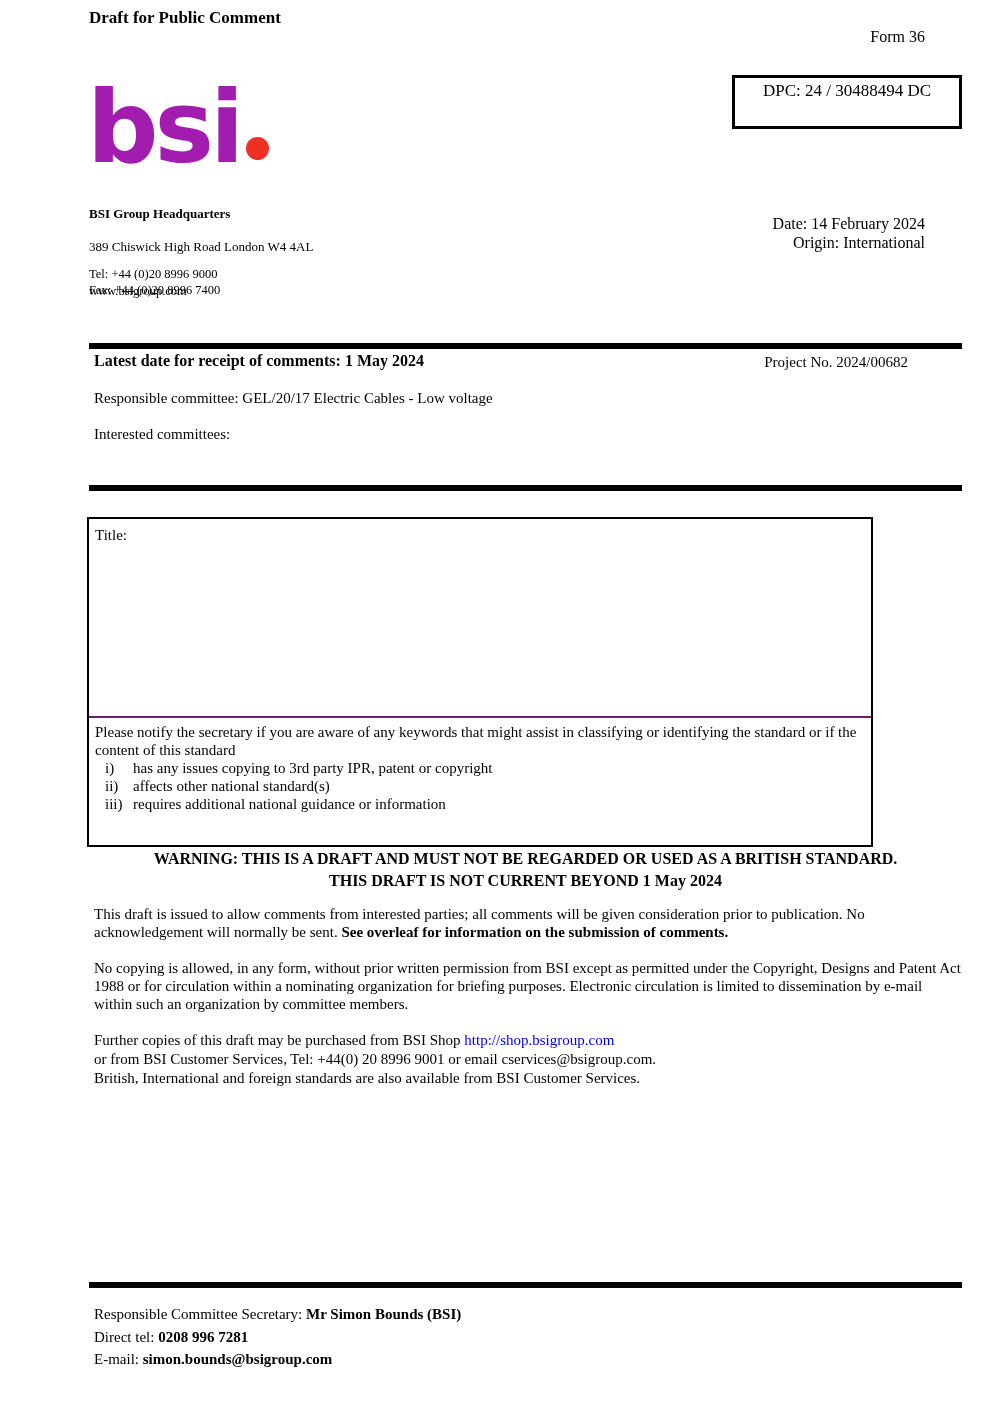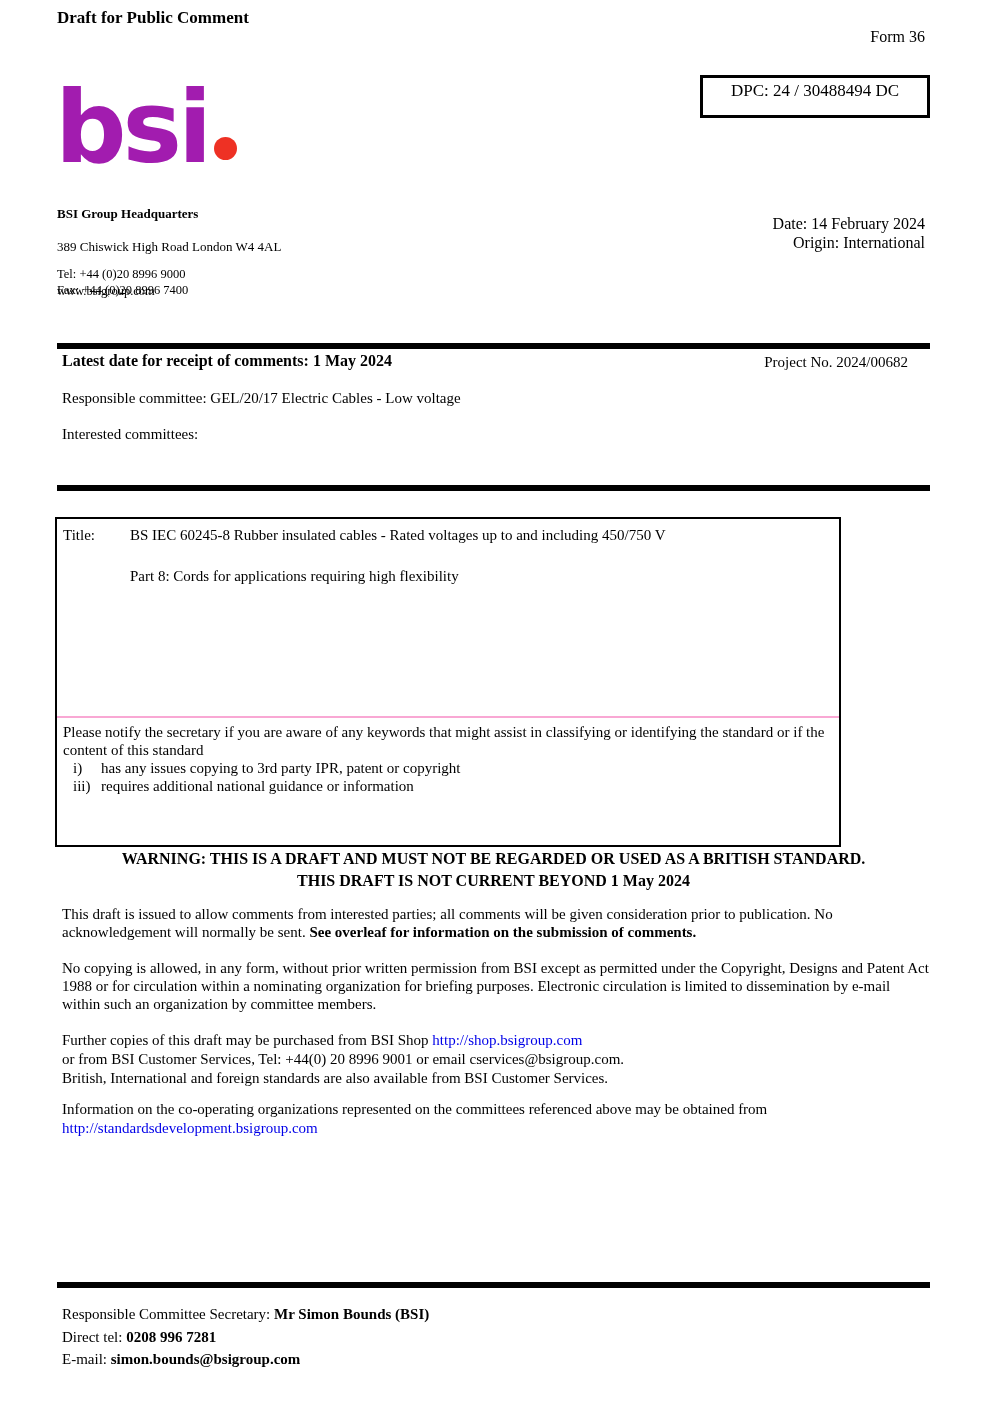--- a/index.html
+++ b/index.html
@@ -4,27 +4,27 @@
 <style>
   html,body{margin:0;padding:0;background:#ffffff;}
   .page{
     position:relative;
     width:992px;height:1403px;
     background:#ffffff;
     font-family:"Liberation Serif", serif;
     color:#000;
     overflow:hidden;
   }
-  .abs{position:absolute;}
+  .abs{position:absolute;margin-left:32px;}
 
   .draft-label{left:57px;top:8px;font-size:17px;font-weight:bold;}
   .form-no{right:67px;top:28px;font-size:16px;text-align:right;}
 
   .dpc-box{
-    left:700px;top:75px;width:230px;height:43px;
+    left:700px;top:75px;width:230px;height:54px;
     border:3px solid #000;box-sizing:border-box;
     text-align:center;font-size:17px;padding-top:3px;
   }
 
   .logo{left:55px;top:78px;line-height:1;white-space:nowrap;}
   .logo .logo-text{
     font-family:"DejaVu Sans", sans-serif;
     font-weight:bold;font-size:100px;letter-spacing:-4px;color:#a21caf;
   }
   .logo .logo-dot{
@@ -53,21 +53,21 @@
   .outer-box{
     left:55px;top:517px;width:786px;
     border:2px solid #000;box-sizing:border-box;
     font-size:15px;
   }
   .title-cell{display:flex;height:197px;padding:8px 6px 0 6px;box-sizing:border-box;}
   .title-label{width:67px;flex:0 0 67px;}
   .title-content{flex:1;}
   .title-line1{margin:0 0 24px 0;}
   .title-line2{margin:0;}
-  .keywords-cell{border-top:2px solid #f9a8d4;min-height:112px;padding:5px 8px 10px 6px;line-height:18px;}
+  .keywords-cell{border-top:2px solid #701a75;min-height:112px;padding:5px 8px 10px 6px;line-height:18px;}
   .kw-item{display:flex;margin-left:10px;}
   .kw-num{flex:0 0 28px;}
 
   .warning{
     left:57px;top:848px;width:873px;text-align:center;
     font-weight:bold;font-size:16px;line-height:22px;
   }
 
   .para{left:62px;width:868px;font-size:15px;line-height:18px;}
   .para1{top:905px;}
@@ -111,30 +111,30 @@
   <div class="abs latest-date">Latest date for receipt of comments: 1 May 2024</div>
   <div class="abs project-no">Project No. 2024/00682</div>
   <div class="abs resp-committee">Responsible committee: GEL/20/17 Electric Cables - Low voltage</div>
   <div class="abs int-committees">Interested committees:</div>
 
   <div class="abs bar bar2"></div>
 
   <div class="abs outer-box">
     <div class="title-cell">
       <div class="title-label">Title:</div>
-      <div class="title-content">
-        <p class="title-line1">BS IEC 60245-8 Rubber insulated cables - Rated voltages up to and including 450/750 V</p>
-        <p class="title-line2">Part 8: Cords for applications requiring high flexibility</p>
-      </div>
     </div>
     <div class="keywords-cell">
       <div>Please notify the secretary if you are aware of any keywords that might assist in classifying or identifying the standard or if the content of this standard</div>
       <div class="kw-item">
         <span class="kw-num">i)</span>
         <span>has any issues copying to 3rd party IPR, patent or copyright</span>
+      </div>
+      <div class="kw-item">
+        <span class="kw-num">ii)</span>
+        <span>affects other national standard(s)</span>
       </div>
       <div class="kw-item">
         <span class="kw-num">iii)</span>
         <span>requires additional national guidance or information</span>
       </div>
     </div>
   </div>
 
   <div class="abs warning">
     <div>WARNING: THIS IS A DRAFT AND MUST NOT BE REGARDED OR USED AS A BRITISH STANDARD.</div>
@@ -148,24 +148,20 @@
   <div class="abs para para2">No copying is allowed, in any form, without prior written permission from BSI except as permitted under the Copyright, Designs and Patent Act 1988 or for circulation within a nominating organization for briefing purposes.  Electronic circulation is limited to dissemination by e-mail within such an organization by committee members.</div>
 
   <div class="abs para para3">
     <div>
       <span>Further copies of this draft may be purchased from BSI Shop </span><a href="#" class="doc-link" style="color: rgb(0, 0, 232);">http://shop.bsigroup.com</a>
     </div>
     <div>or from BSI Customer Services, Tel: +44(0) 20 8996 9001 or email cservices@bsigroup.com.</div>
     <div>British, International and foreign standards are also available from BSI Customer Services.</div>
   </div>
 
-  <div class="abs para para4">
-    <div>Information on the co-operating organizations represented on the committees referenced above may be obtained from</div>
-    <a href="#" class="doc-link" style="color: rgb(0, 0, 232);">http://standardsdevelopment.bsigroup.com</a>
-  </div>
 
   <div class="abs bar bar3"></div>
 
   <div class="abs footer">
     <div>
       <span>Responsible Committee Secretary: </span><span class="bold">Mr Simon Bounds (BSI)</span>
     </div>
     <div>
       <span>Direct tel: </span><span class="bold">0208 996 7281</span>
     </div>

